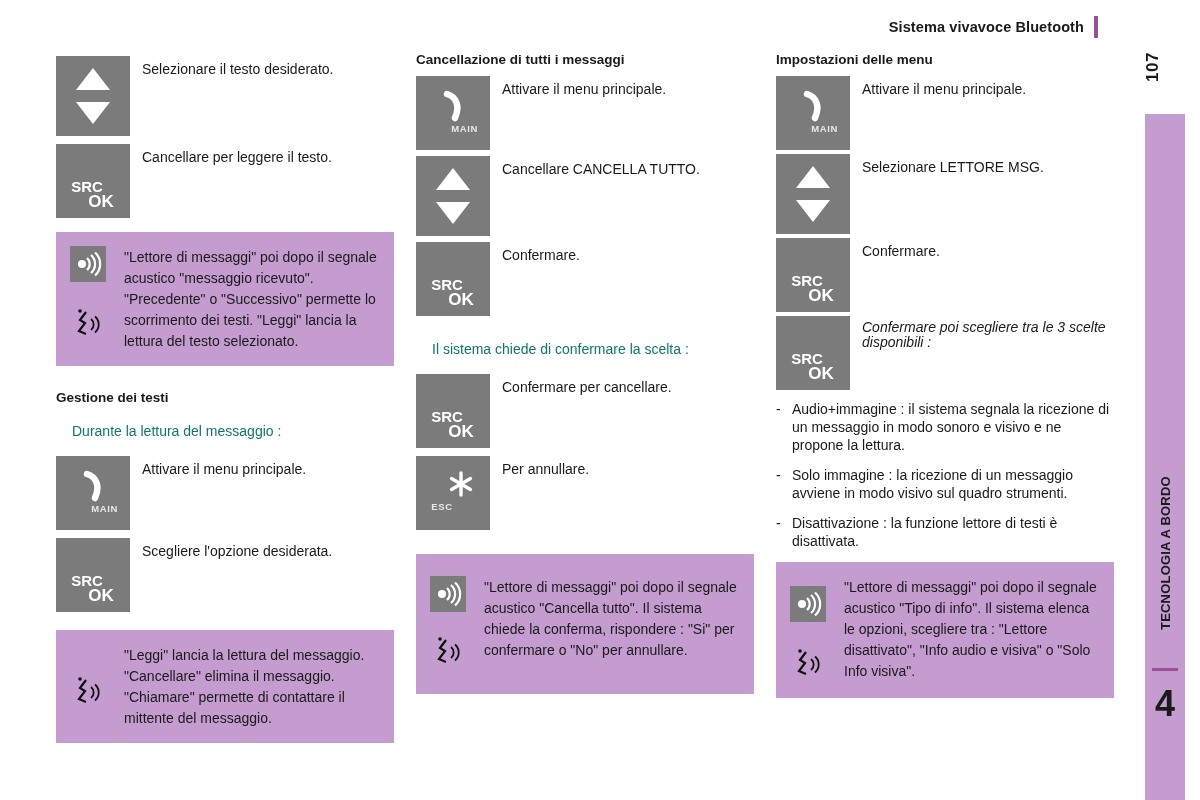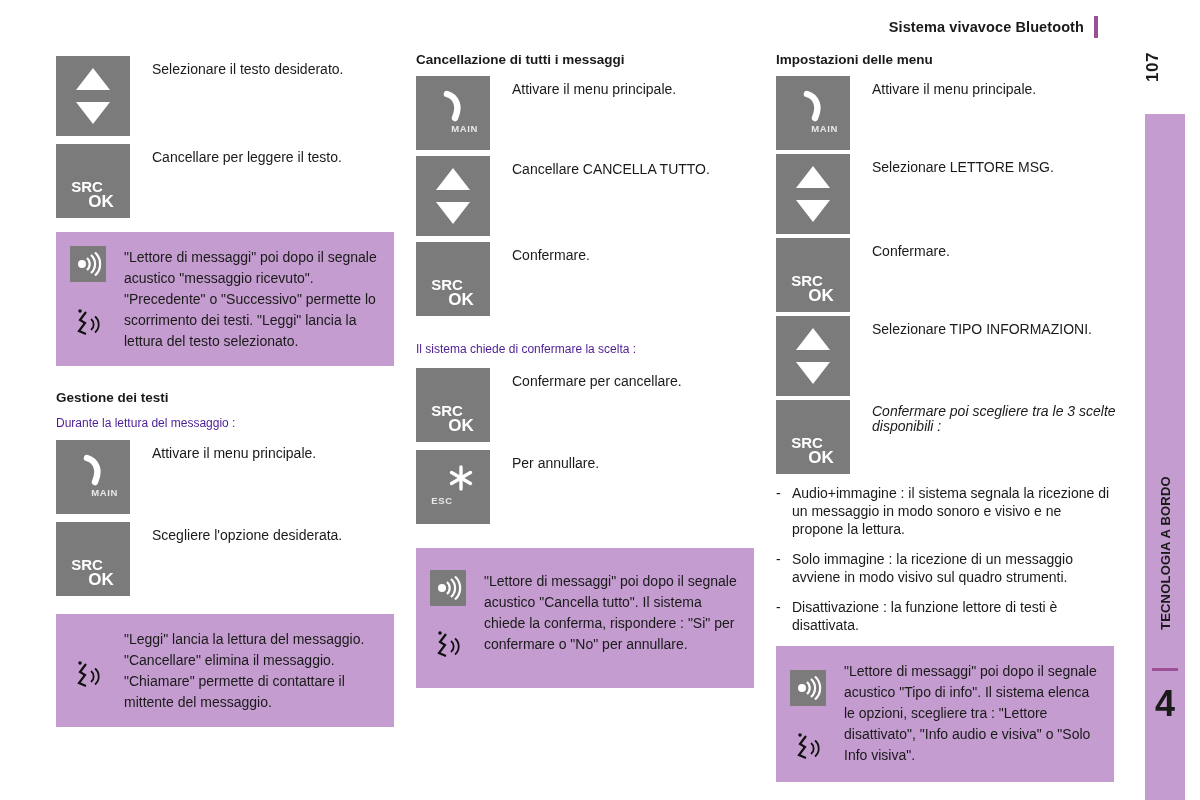--- a/index.html
+++ b/index.html
@@ -112,24 +112,24 @@
   #col-right { left: 776px; width: 340px; }
 
   .section-heading {
     font-size: 13.5px;
     font-weight: bold;
     color: #1a1a1a;
     margin: 0 0 8px 0;
     line-height: 16px;
   }
   .intro-line {
-    font-size: 12px;
-    color: #4c1d95;
+    font-size: 14px;
+    color: #0f766e;
     line-height: 18px;
-    margin: 0;
+    margin: 16px;
   }
 
   
   .step-row {
     display: flex;
     align-items: flex-start;
     position: relative;
   }
   .btn-box {
     width: 74px;
@@ -137,21 +137,21 @@
     height: 74px;
     background: #7b7b7b;
     position: relative;
     box-sizing: border-box;
   }
   .btn-box.tall { height: 80px; }
   .step-caption {
     font-size: 14px;
     line-height: 18px;
     color: #1a1a1a;
-    padding-left: 22px;
+    padding-left: 12px;
     padding-top: 4px;
   }
 
   
   .arrow-up, .arrow-down {
     position: absolute;
     left: 50%;
     transform: translateX(-50%);
     width: 0;
     height: 0;
@@ -468,27 +468,20 @@
   <div class="step-row" style="margin-top:4px;">
     <div class="btn-box">
       <span class="srcok">
         <span class="src">SRC</span>
         <span class="ok">OK</span>
       </span>
     </div>
     <div class="step-caption">Confermare.</div>
   </div>
 
-  <div class="step-row" style="margin-top:4px;">
-    <div class="btn-box tall">
-      <span class="arrow-up"></span>
-      <span class="arrow-down"></span>
-    </div>
-    <div class="step-caption">Selezionare TIPO INFORMAZIONI.</div>
-  </div>
 
   <div class="step-row" style="margin-top:4px;">
     <div class="btn-box">
       <span class="srcok">
         <span class="src">SRC</span>
         <span class="ok">OK</span>
       </span>
     </div>
     <div class="step-caption" style="line-height:15px;font-style:italic;">Confermare poi scegliere tra le 3 scelte disponibili :</div>
   </div>

